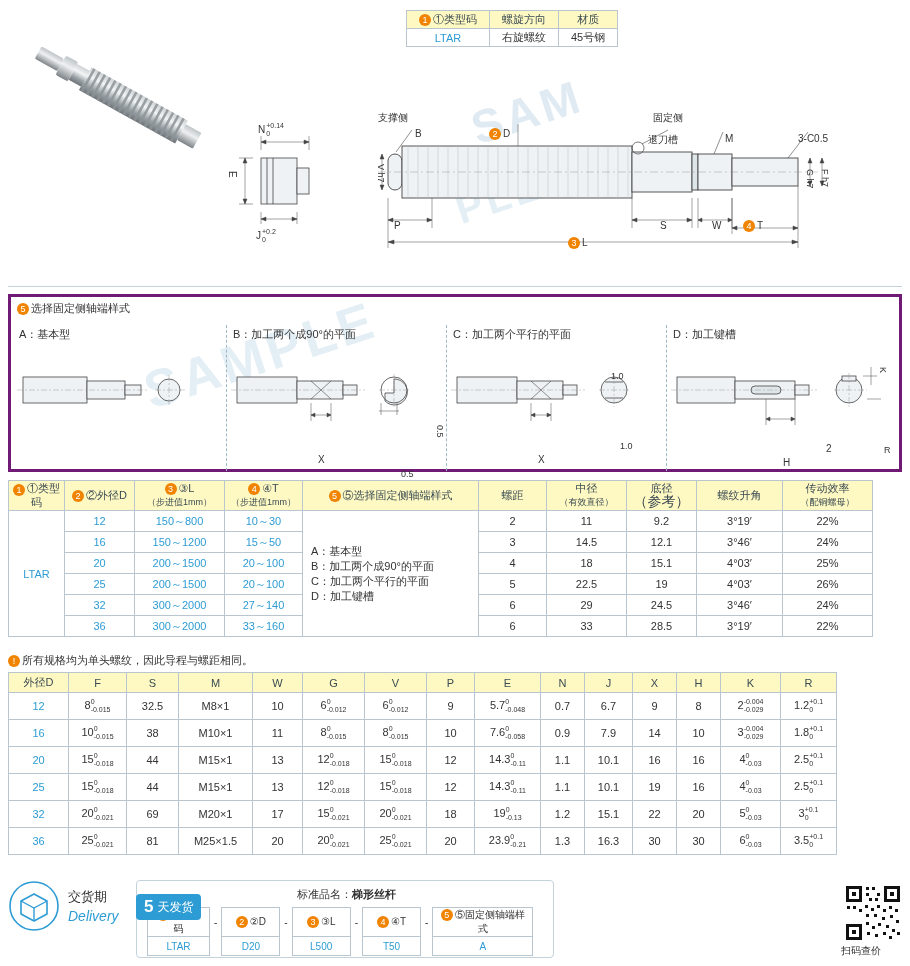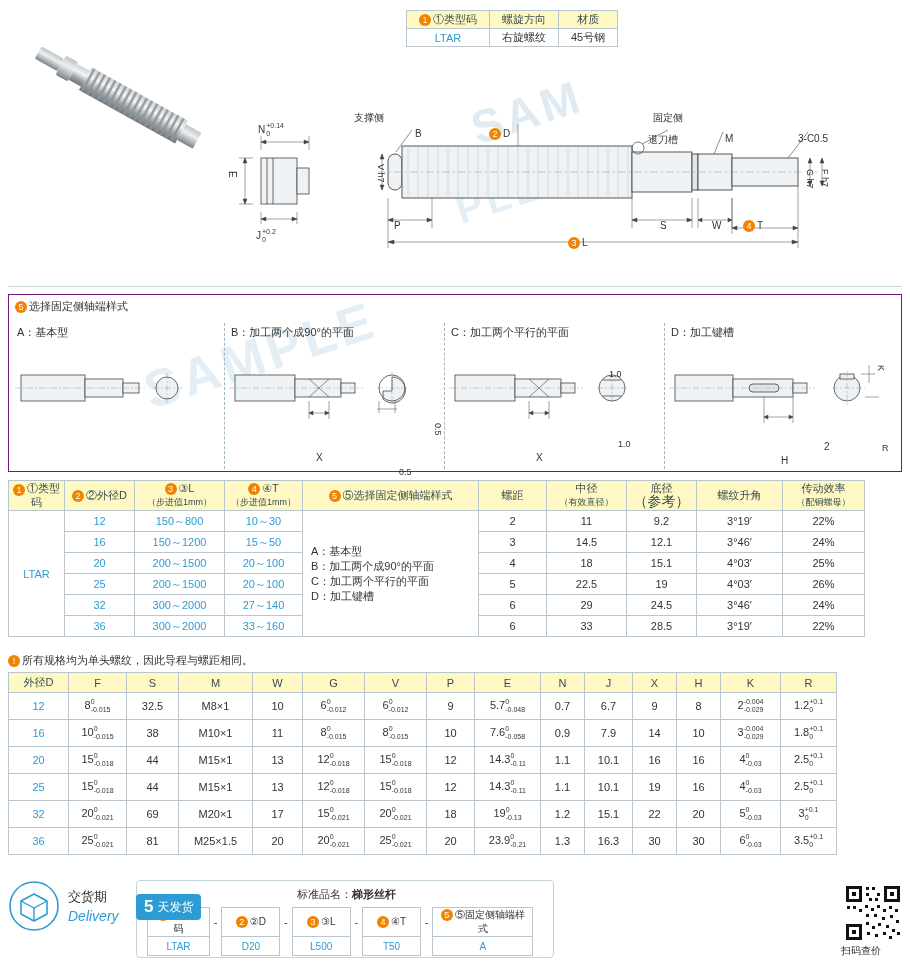--- a/index.html
+++ b/index.html
@@ -44,21 +44,21 @@
 
   
   .photo { position: absolute; left: 10px; top: 22px; width: 200px; height: 140px; }
 
   .lbl { position: absolute; font-size: 10px; color: #333; white-space: nowrap; }
   .lbl-v { writing-mode: vertical-rl; text-orientation: mixed; }
 
   
   .sec5 {
     position: absolute; left: 8px; top: 294px; width: 894px; height: 178px;
-    border: 1px solid #701a75;
+    border: 3px solid #701a75;
   }
   .sec5 .title { position: absolute; left: 6px; top: 4px; font-size: 11px; }
   .sec5 .vdiv { position: absolute; top: 28px; width: 0; border-left: 1px dashed #9fb6c4; height: 146px; }
   .optlabel { position: absolute; font-size: 11px; }
 
   
   .spec { position: absolute; left: 8px; top: 480px; }
   .spec td { font-size: 11px; height: 21px; padding: 0 4px; }
   .spec .hdr td { height: 30px; line-height: 13px; }
   .note { position: absolute; left: 8px; top: 653px; font-size: 11px; }
@@ -277,21 +277,21 @@
 
         <line x1="432" y1="42" x2="432" y2="70"></line>
         <path d="M432 42 l-2 5 h4 z" fill="#444"></path>
           <path d="M432 70 l-2 -5 h4 z" fill="#444"></path>
         <line x1="444" y1="42" x2="444" y2="70"></line>
         <path d="M444 42 l-2 5 h4 z" fill="#444"></path>
           <path d="M444 70 l-2 -5 h4 z" fill="#444"></path>
       </g>
     </svg>
 
-    <div class="lbl" style="left:346px;top:105px;">支撑侧</div>
+    <div class="lbl" style="left:370px;top:105px;">支撑侧</div>
     <div class="lbl" style="left:407px;top:122px;">B</div>
     <div class="lbl blue" style="left:481px;top:122px;"><span class="cnum">2</span>D</div>
     <div class="lbl" style="left:645px;top:105px;">固定侧</div>
     <div class="lbl" style="left:640px;top:127px;">退刀槽</div>
     <div class="lbl" style="left:717px;top:127px;">M</div>
     <div class="lbl" style="left:790px;top:127px;">3-C0.5</div>
     <div class="lbl lbl-v" style="left:368px;top:158px;font-size:9px;">V h7</div>
     <div class="lbl lbl-v" style="left:797px;top:163px;font-size:9px;">G h7</div>
     <div class="lbl lbl-v" style="left:812px;top:163px;font-size:9px;">F h7</div>
     <div class="lbl" style="left:386px;top:214px;">P</div>
@@ -442,21 +442,21 @@
       </td>
       <td style="width:176px"><span class="cnum">5</span><span>⑤选择固定侧轴端样式</span></td>
       <td style="width:68px">螺距</td>
       <td style="width:80px">
         <span>中径</span><br><span style="font-size:9px">（有效直径）</span>
       </td>
       <td style="width:70px">
         <span>底径</span><br><span style="font-size:14px">（参考）</span>
       </td>
       <td style="width:86px">螺纹升角</td>
-      <td style="width:82px">
+      <td style="width:90px">
         <span>传动效率</span><br><span style="font-size:9px">（配铜螺母）</span>
       </td>
     </tr>
     <tr>
       <td class="blue" rowspan="6">LTAR</td>
       <td class="blue">12</td>
       <td class="blue">150～800</td>
       <td class="blue">10～30</td>
       <td rowspan="6" style="text-align:left;padding-left:8px;line-height:15px">
         <div>A：基本型</div>

